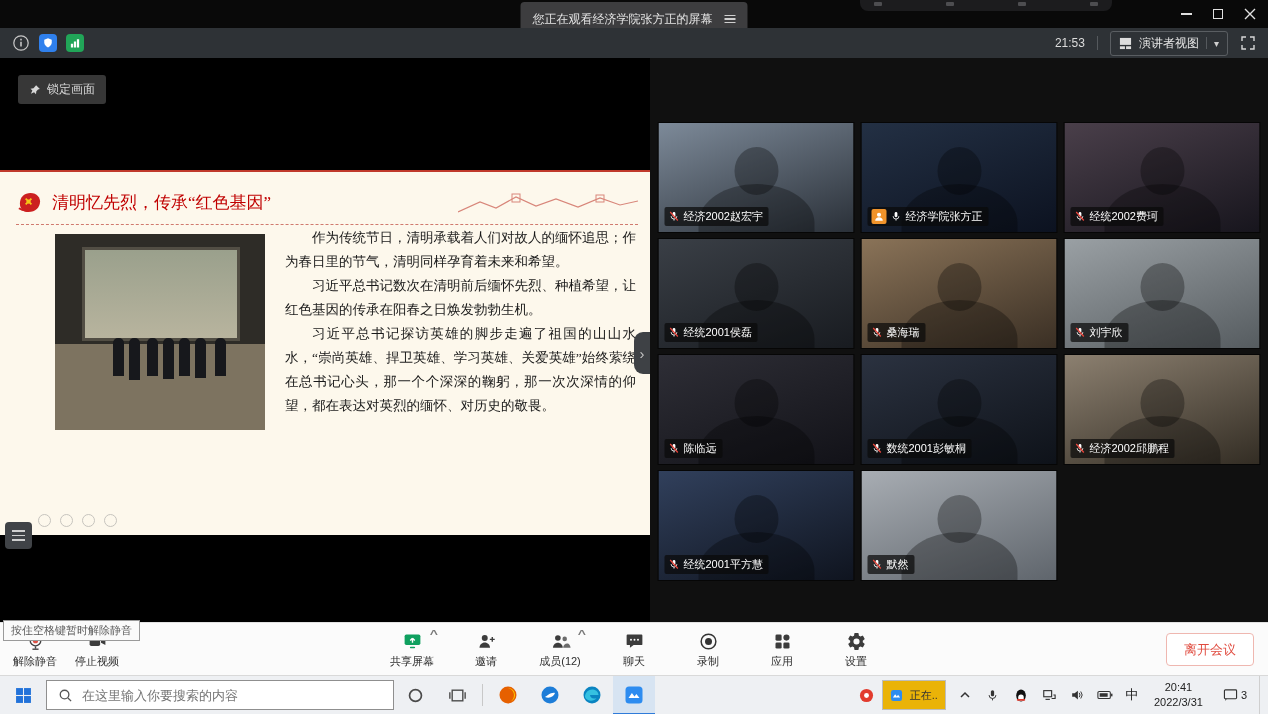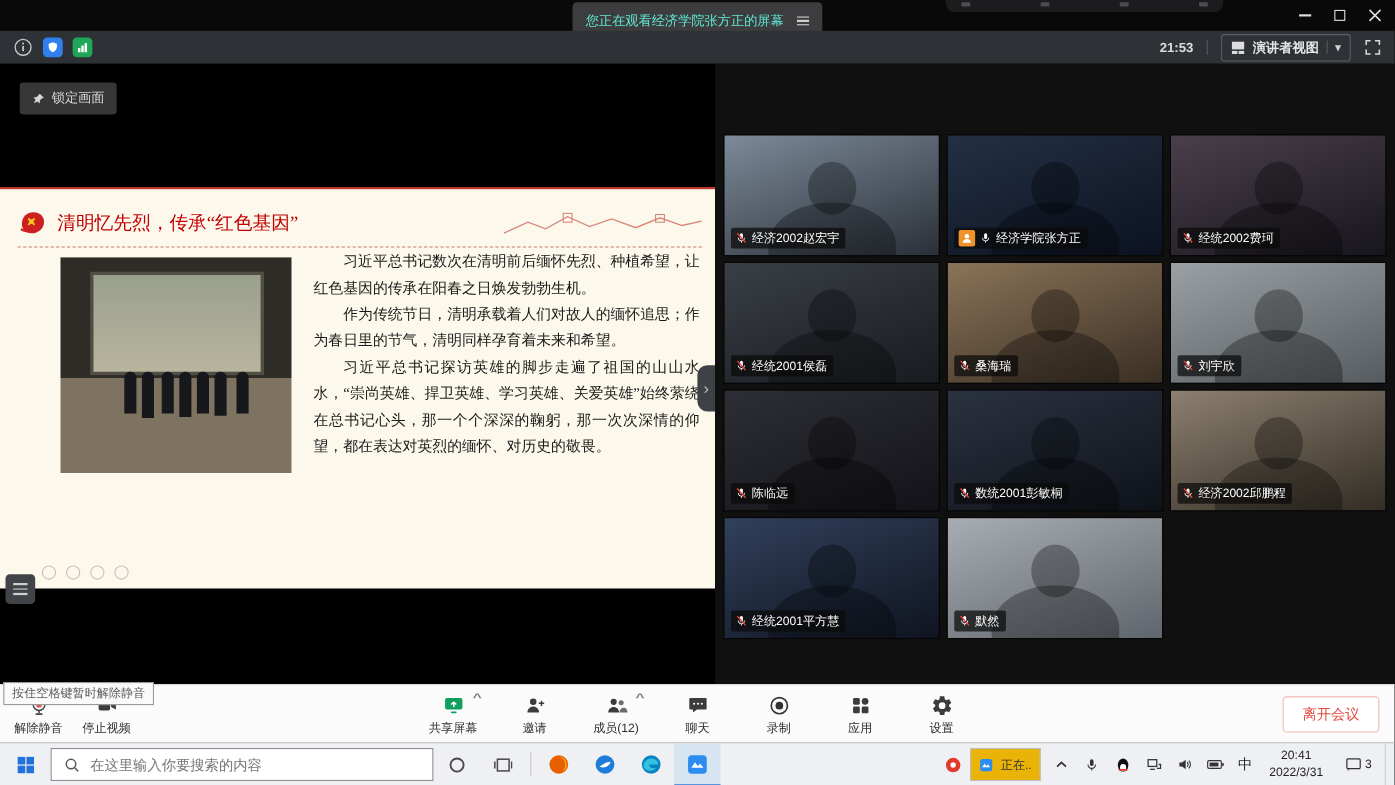--- a/index.html
+++ b/index.html
@@ -2,32 +2,32 @@
 <html><head>
 <meta charset="utf-8">
 <style>
   *{margin:0;padding:0;box-sizing:border-box;}
   html,body{background:#222;}
   body{font-family:"Liberation Sans",sans-serif;}
   .screen{position:relative;width:1268px;height:714px;background:#000;overflow:hidden;}
 
   
   .titlebar{position:absolute;top:0;left:0;right:0;height:28px;background:#090909;}
-  .title-pill{position:absolute;left:50%;transform:translateX(-50%);top:2px;height:34px;background:#3d3d3f;border-radius:4px;display:flex;align-items:center;gap:12px;padding:0 12px;color:#5eead4;font-size:12px;white-space:nowrap;}
+  .title-pill{position:absolute;left:50%;transform:translateX(-50%);top:2px;height:34px;background:#3d3d3f;border-radius:4px;display:flex;align-items:center;gap:12px;padding:0 12px;color:#e5e5e5;font-size:12px;white-space:nowrap;}
   .hamburger{display:inline-flex;flex-direction:column;gap:2px;}
   .hamburger i{display:block;width:11px;height:1.5px;background:#cfcfcf;}
   .float-pill{position:absolute;right:156px;top:0;width:252px;height:11px;background:#1c1c1e;border-radius:0 0 8px 8px;display:flex;align-items:flex-start;justify-content:space-between;padding:2px 14px;}
   .float-pill i{width:8px;height:4px;background:#4d4d50;border-radius:1px;}
   .win-controls{position:absolute;right:2px;top:0;height:28px;display:flex;align-items:center;}
   .win-btn{width:32px;height:28px;display:flex;align-items:center;justify-content:center;}
   .glyph-min{width:11px;height:1.5px;background:#e0e0e0;}
   .glyph-max{width:10px;height:10px;border:1.5px solid #e0e0e0;}
 
   
-  .statusbar{position:absolute;top:28px;left:0;right:0;height:30px;background:#2e3236;display:flex;align-items:center;padding:0 12px;font-weight:bold;}
+  .statusbar{position:absolute;top:28px;left:0;right:0;height:30px;background:#2e3236;display:flex;align-items:center;padding:0 12px;}
   .sb-left{display:flex;align-items:center;gap:9px;}
   .badge-blue{width:18px;height:18px;background:#2f80ed;border-radius:4px;display:flex;align-items:center;justify-content:center;}
   .badge-green{width:18px;height:18px;background:#21a558;border-radius:4px;display:flex;align-items:center;justify-content:center;}
   .sb-right{margin-left:auto;display:flex;align-items:center;gap:12px;color:#dcdcdc;font-size:12px;}
   .sb-divider{width:1px;height:14px;background:#55595d;}
   .view-box{display:flex;align-items:center;gap:7px;border:1px solid #5a5e62;border-radius:3px;padding:3px 8px;color:#e6e6e6;}
   .view-box .vb-sep{width:1px;height:12px;background:#55595d;}
   .dropdown-glyph{font-size:10px;color:#cfcfcf;}
 
   
@@ -196,22 +196,22 @@
           <span class="sil"></span>
             <span class="sil"></span>
             <span class="sil"></span>
             <span class="sil"></span>
             <span class="sil"></span>
             <span class="sil"></span>
             <span class="sil"></span>
         </div>
 
         <div class="slide-text">
+          <p>作为传统节日，清明承载着人们对故人的缅怀追思；作为春日里的节气，清明同样孕育着未来和希望。</p>
           <p>习近平总书记数次在清明前后缅怀先烈、种植希望，让红色基因的传承在阳春之日焕发勃勃生机。</p>
-          <p>作为传统节日，清明承载着人们对故人的缅怀追思；作为春日里的节气，清明同样孕育着未来和希望。</p>
           <p>习近平总书记探访英雄的脚步走遍了祖国的山山水水，“崇尚英雄、捍卫英雄、学习英雄、关爱英雄”始终萦绕在总书记心头，那一个个深深的鞠躬，那一次次深情的仰望，都在表达对英烈的缅怀、对历史的敬畏。</p>
         </div>
 
         <div class="annot-tools">
             <i></i>
             <i></i>
             <i></i>
             <i></i>
           </div>
       </div>

